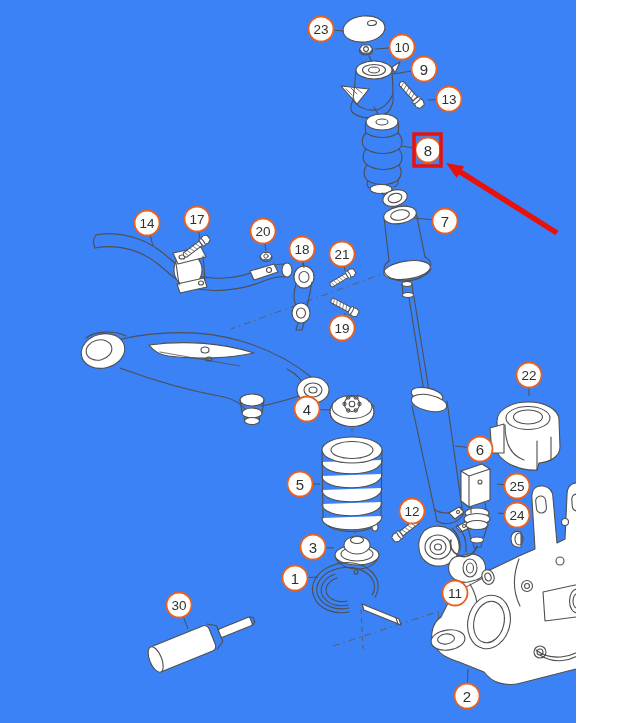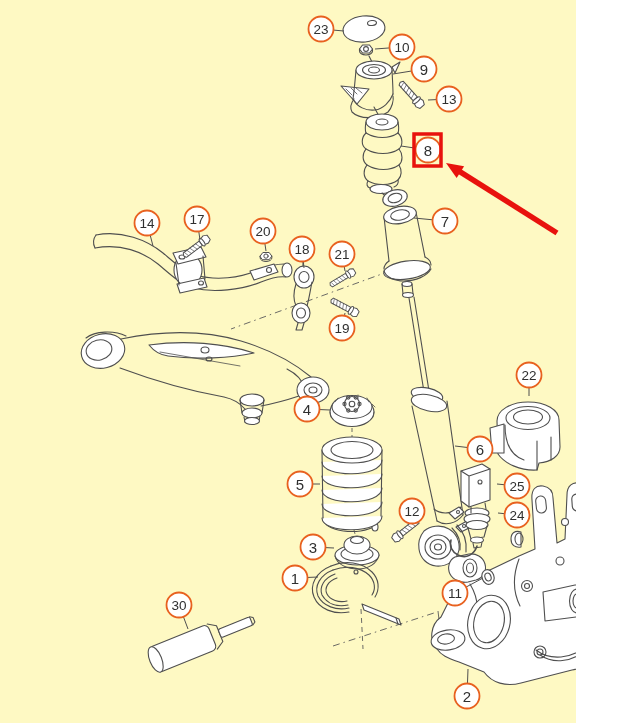--- a/index.html
+++ b/index.html
@@ -1,16 +1,16 @@
 <!DOCTYPE html>
 <html><head>
 <meta charset="utf-8">
 <style>
   html,body{margin:0;padding:0;background:#ffffff;}
-  #stage{position:relative;width:576px;height:723px;background:#fef9c3;overflow:hidden;
+  #stage{position:relative;width:576px;height:723px;background:#3b82f6;overflow:hidden;
          font-family:"Liberation Sans",sans-serif;text-align:right;}
   svg{display:block;}
   .line-art{fill:#ffffff;stroke:#4f4f4f;stroke-width:1.1;stroke-linecap:round;stroke-linejoin:round;}
   .dash-layer{fill:none;stroke:#5a5a5a;stroke-width:0.9;}
   .callout-num{font-family:"Liberation Sans",sans-serif;font-weight:400;}
 </style>
 </head>
 <body>
 
 <div id="stage">

